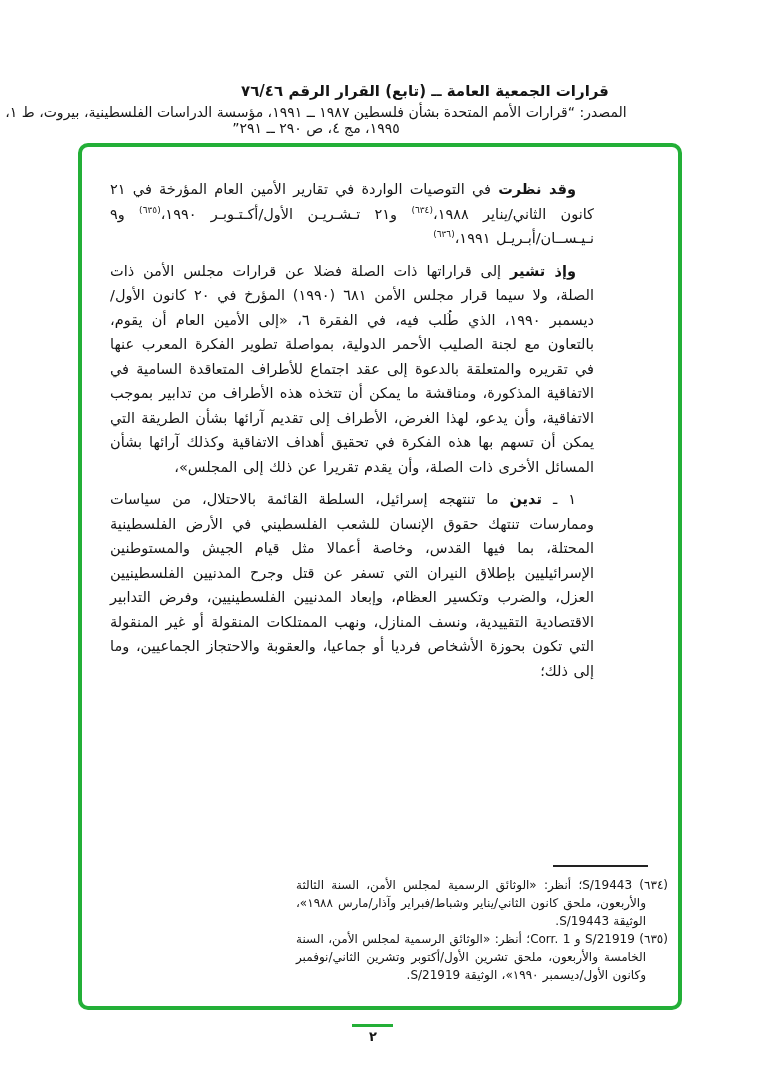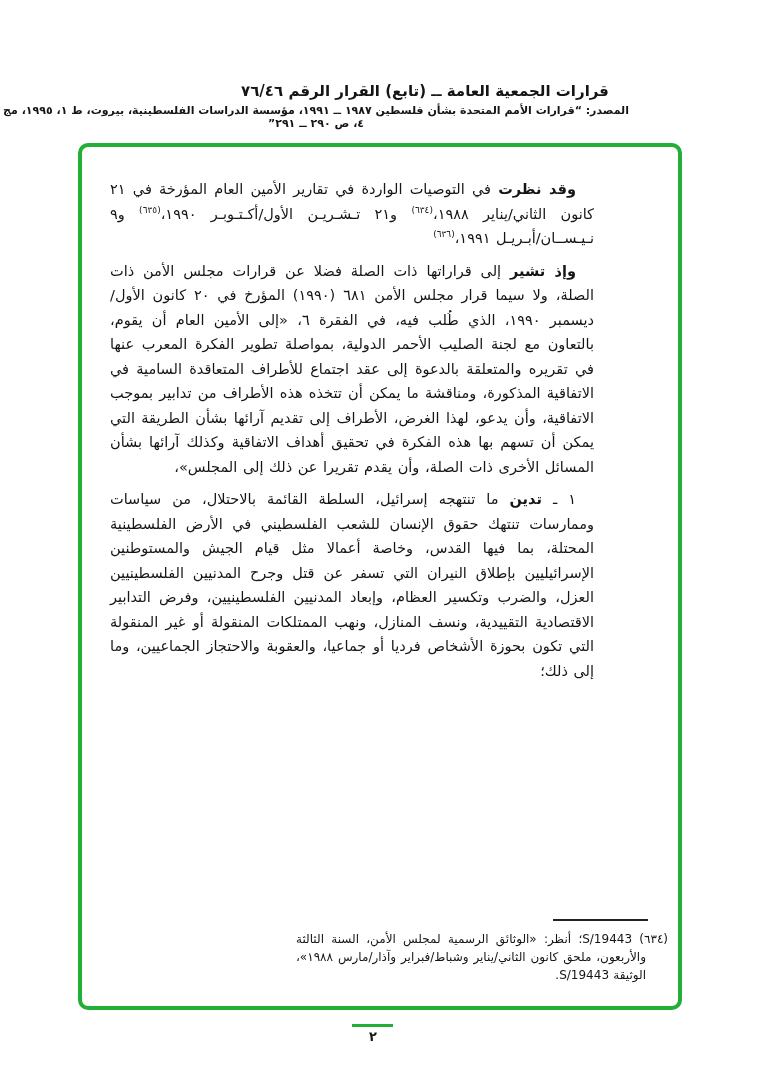--- a/index.html
+++ b/index.html
@@ -18,21 +18,21 @@
     white-space: nowrap;
     direction: rtl;
     font-size: 15px; font-weight: bold;
     letter-spacing: 0.2px;
   }
   .source-line {
     position: absolute;
     top: 104px; left: 0; width: 632px;
     text-align: center;
     direction: rtl;
-    font-size: 11px; font-weight: bold;
+    font-size: 14px; font-weight: normal;
   }
   .green-box {
     position: absolute;
     left: 78px; top: 143px;
     width: 604px; height: 867px;
     box-sizing: border-box;
     border: 4px solid #f97316;
     border-radius: 10px;
     direction: rtl;
   }
@@ -99,20 +99,21 @@
   <div class="body-text">
       <p class="para"><span class="lead">وقد نظرت</span><span> في التوصيات الواردة في تقارير الأمين العام المؤرخة في ٢١ كانون الثاني/يناير ١٩٨٨،</span><sup class="fnref">(٦٣٤)</sup><span> و٢١ تـشـريـن الأول/أكـتـوبـر ١٩٩٠،</span><sup class="fnref">(٦٣٥)</sup><span> و٩ نـيـســان/أبـريـل ١٩٩١،</span><sup class="fnref">(٦٣٦)</sup></p>
       <p class="para"><span class="lead">وإذ تشير</span><span> إلى قراراتها ذات الصلة فضلا عن قرارات مجلس الأمن ذات الصلة، ولا سيما قرار مجلس الأمن ٦٨١ (١٩٩٠) المؤرخ في ٢٠ كانون الأول/ديسمبر ١٩٩٠، الذي طُلب فيه، في الفقرة ٦، «إلى الأمين العام أن يقوم، بالتعاون مع لجنة الصليب الأحمر الدولية، بمواصلة تطوير الفكرة المعرب عنها في تقريره والمتعلقة بالدعوة إلى عقد اجتماع للأطراف المتعاقدة السامية في الاتفاقية المذكورة، ومناقشة ما يمكن أن تتخذه هذه الأطراف من تدابير بموجب الاتفاقية، وأن يدعو، لهذا الغرض، الأطراف إلى تقديم آرائها بشأن الطريقة التي يمكن أن تسهم بها هذه الفكرة في تحقيق أهداف الاتفاقية وكذلك آرائها بشأن المسائل الأخرى ذات الصلة، وأن يقدم تقريرا عن ذلك إلى المجلس»،</span></p>
       <p class="para"><span>١ ـ </span><span class="lead">تدين</span><span> ما تنتهجه إسرائيل، السلطة القائمة بالاحتلال، من سياسات وممارسات تنتهك حقوق الإنسان للشعب الفلسطيني في الأرض الفلسطينية المحتلة، بما فيها القدس، وخاصة أعمالا مثل قيام الجيش والمستوطنين الإسرائيليين بإطلاق النيران التي تسفر عن قتل وجرح المدنيين الفلسطينيين العزل، والضرب وتكسير العظام، وإبعاد المدنيين الفلسطينيين، وفرض التدابير الاقتصادية التقييدية، ونسف المنازل، ونهب الممتلكات المنقولة أو غير المنقولة التي تكون بحوزة الأشخاص فرديا أو جماعيا، والعقوبة والاحتجاز الجماعيين، وما إلى ذلك؛</span></p>
     </div>
 
   <div class="footnotes">
     <div class="fn-sep" style="background: rgb(34, 34, 34);"></div>
     <div>
         <div class="footnote">(٦٣٤) S/19443؛ أنظر: «الوثائق الرسمية لمجلس الأمن، السنة الثالثة والأربعون، ملحق كانون الثاني/يناير وشباط/فبراير وآذار/مارس ١٩٨٨»، الوثيقة S/19443.</div>
+        <div class="footnote">(٦٣٥) S/21919 و Corr. 1؛ أنظر: «الوثائق الرسمية لمجلس الأمن، السنة الخامسة والأربعون، ملحق تشرين الأول/أكتوبر وتشرين الثاني/نوفمبر وكانون الأول/ديسمبر ١٩٩٠»، الوثيقة S/21919.</div>
       </div>
   </div>
 
 </div>
 
 <div class="page-num-rule" style="background: rgb(35, 175, 55);"></div>
 
 <div class="page-num">٢</div>
 
 </body></html>

